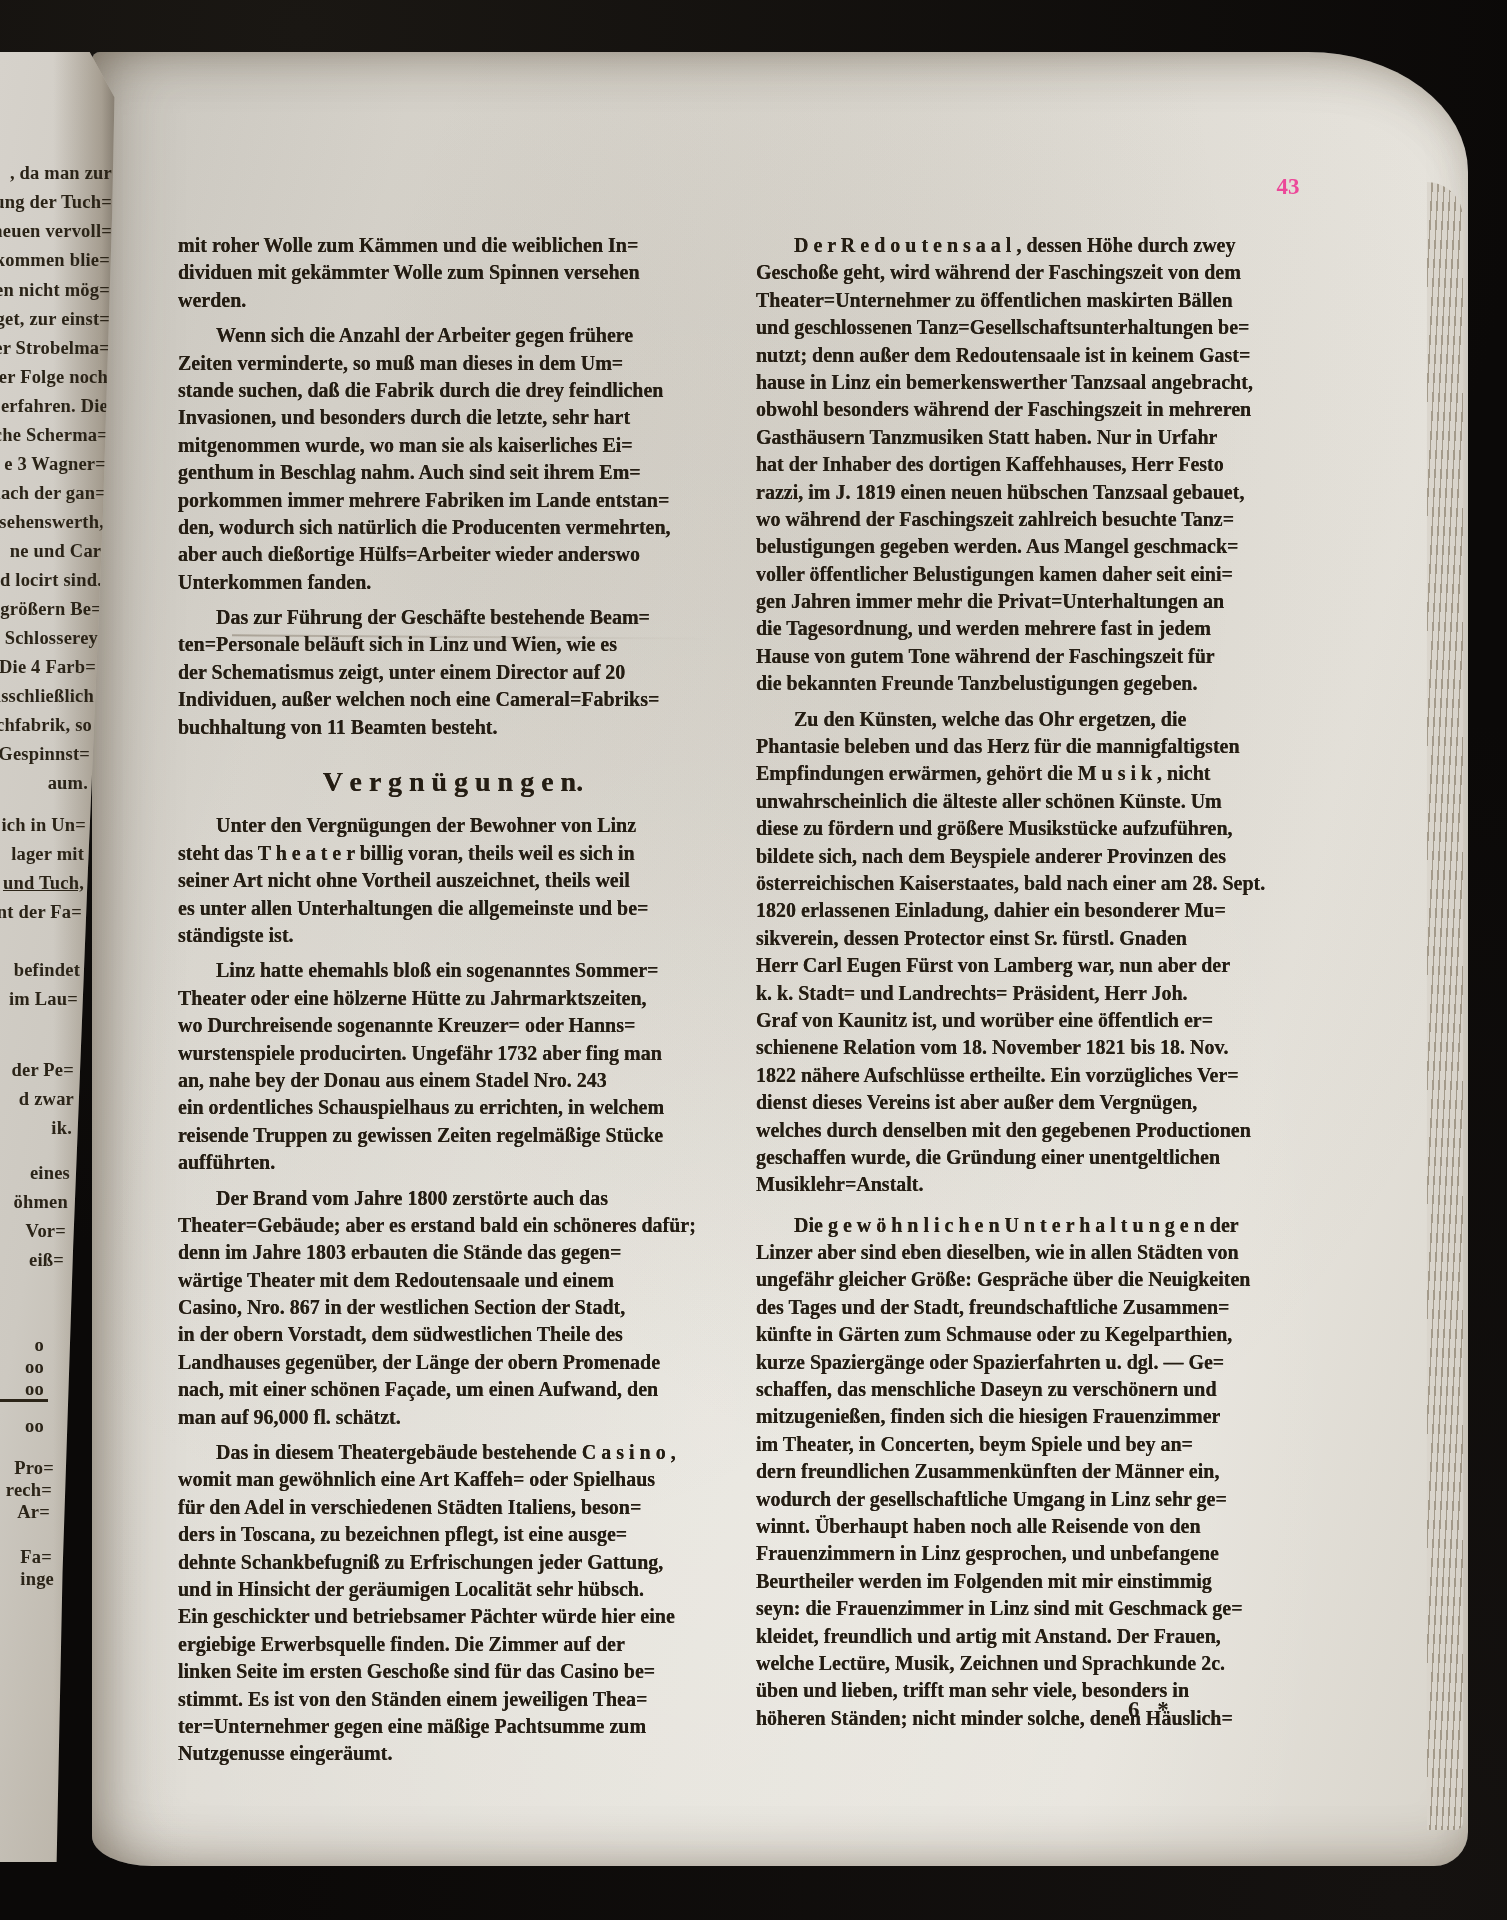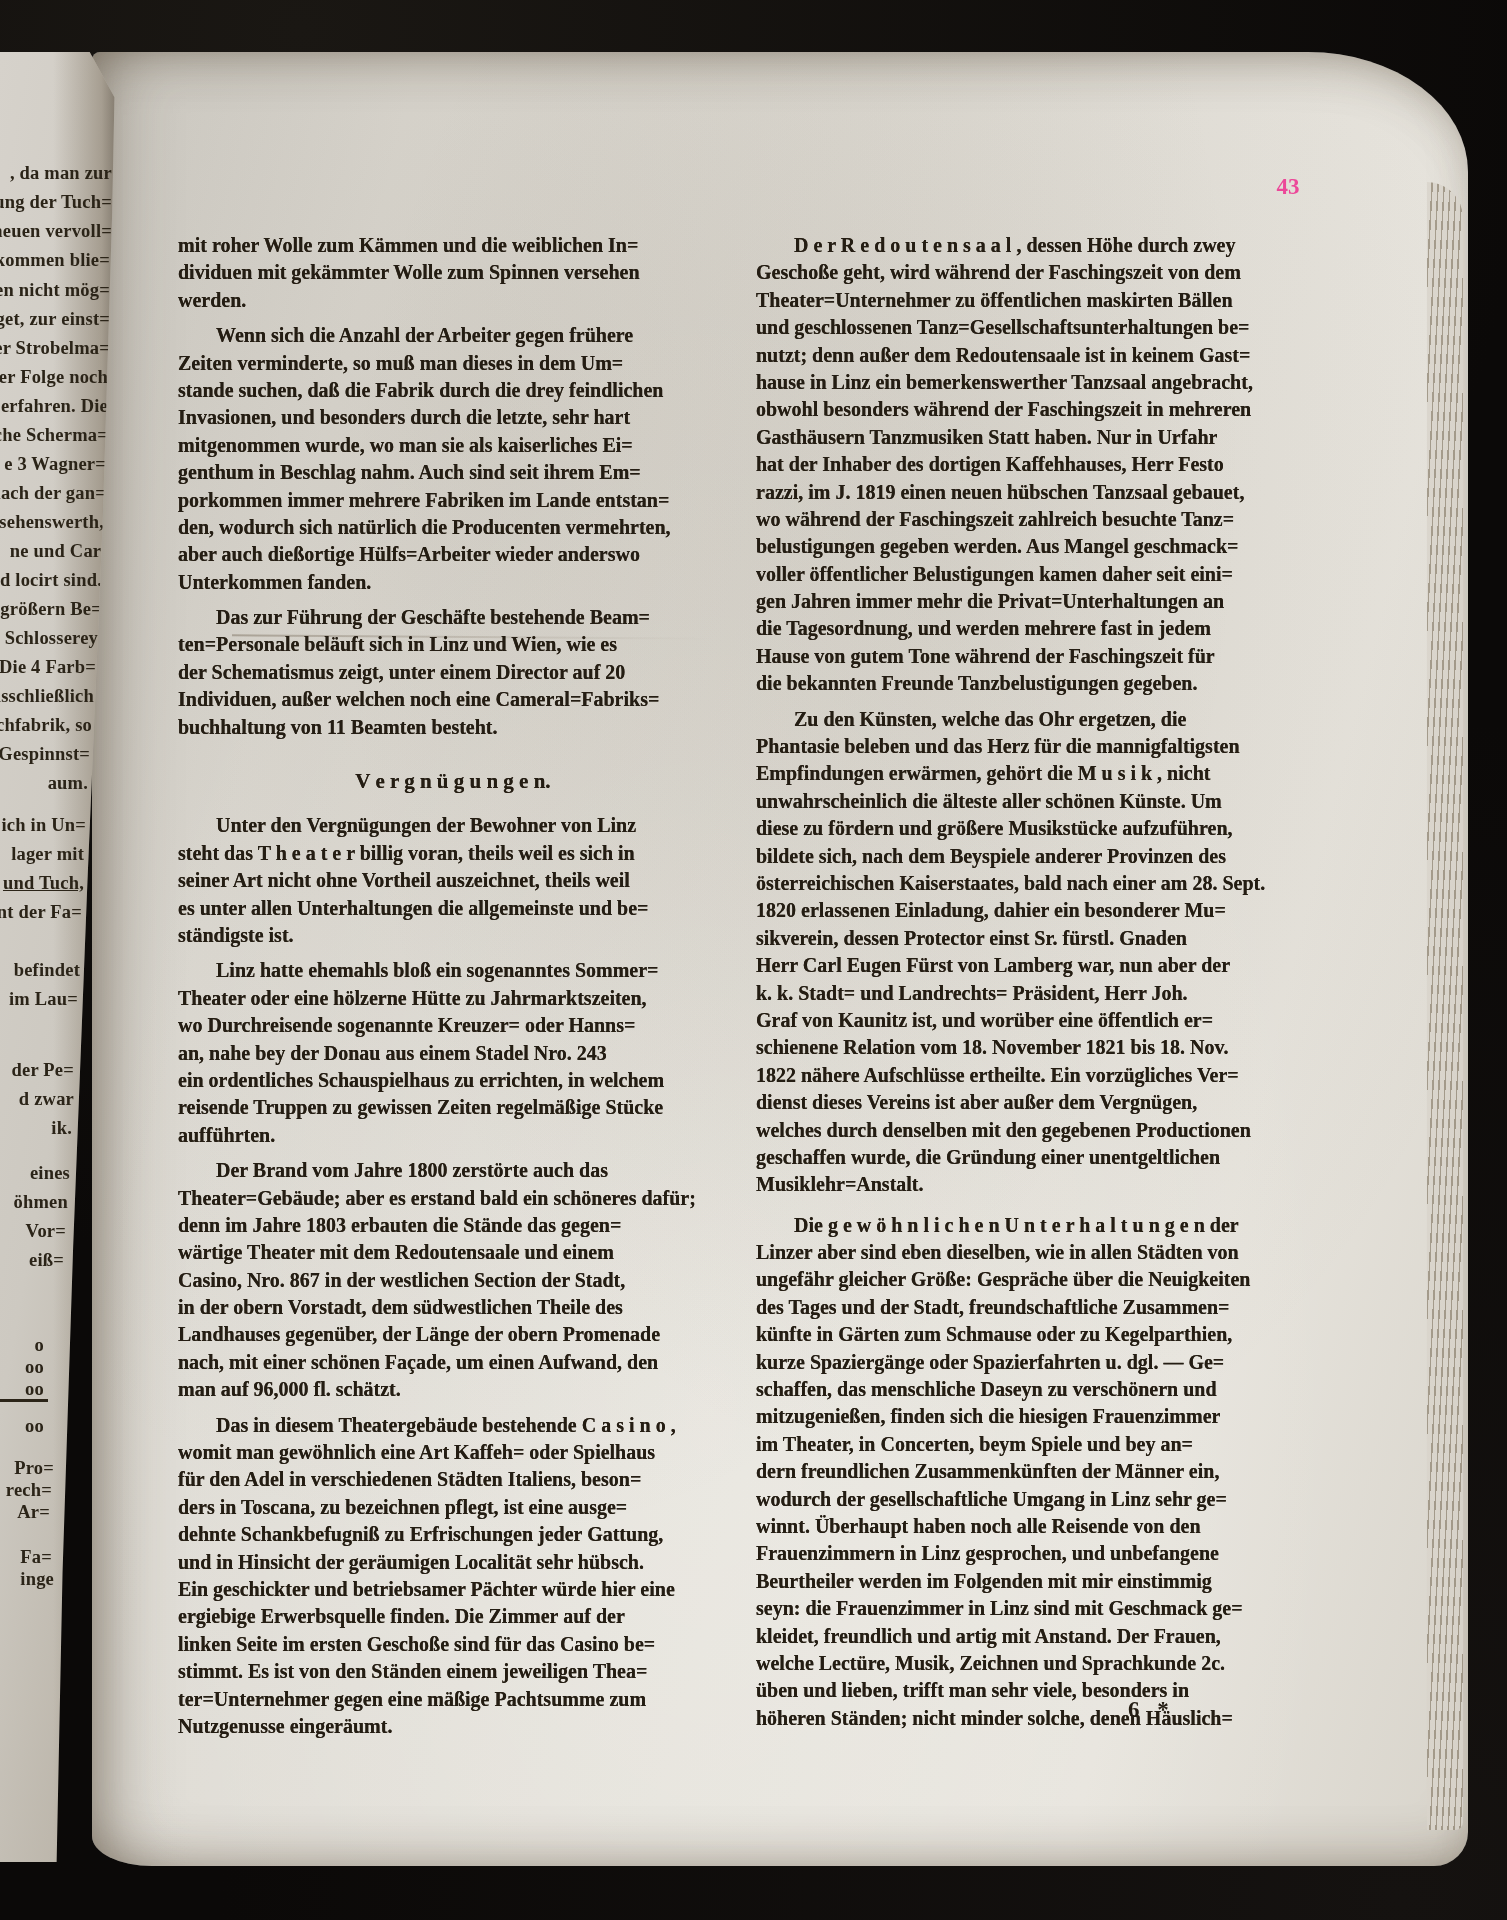--- a/index.html
+++ b/index.html
@@ -63,21 +63,21 @@
     color:#241d13;font-weight:bold;font-size:20px;
     text-shadow:0 0 .45px rgba(35,25,12,.85);
   }
   .col-left{left:170px;}
   .col-right{left:748px;}
   .tline{white-space:nowrap;height:27.4px;line-height:27.5px;}
   .para{margin:8px;}
   .para.indent .tline:first-child{padding-left:38px;}
   .para.gap{margin-top:13px;}
   .heading{
-    text-align:center;margin:27px 0 17px;font-size:21px;
+    text-align:center;margin:27px 0 17px;font-size:28px;
     height:27.4px;line-height:27.5px;
   }
 
   .page-number{
     position:absolute;left:1258px;top:174px;width:60px;text-align:center;
     font:600 23px "Liberation Serif","DejaVu Serif",serif;color:#ec4899;
   }
   .signature{
     position:absolute;left:1128px;top:1697px;
     font:bold 23px "Liberation Serif","DejaVu Serif",serif;color:#241d13;
@@ -174,20 +174,21 @@
         <div class="tline">Unter den Vergnügungen der Bewohner von Linz</div>
         <div class="tline">steht das T h e a t e r  billig voran, theils weil es sich in</div>
         <div class="tline">seiner Art nicht ohne Vortheil auszeichnet, theils weil</div>
         <div class="tline">es unter allen Unterhaltungen die allgemeinste und be=</div>
         <div class="tline">ständigste ist.</div>
       </div>
       <div class="para indent">
         <div class="tline">Linz hatte ehemahls bloß ein sogenanntes Sommer=</div>
         <div class="tline">Theater oder eine hölzerne Hütte zu Jahrmarktszeiten,</div>
         <div class="tline">wo Durchreisende sogenannte Kreuzer= oder Hanns=</div>
+        <div class="tline">wurstenspiele producirten. Ungefähr 1732 aber fing man</div>
         <div class="tline">an, nahe bey der Donau aus einem Stadel Nro. 243</div>
         <div class="tline">ein ordentliches Schauspielhaus zu errichten, in welchem</div>
         <div class="tline">reisende Truppen zu gewissen Zeiten regelmäßige Stücke</div>
         <div class="tline">aufführten.</div>
       </div>
       <div class="para indent">
         <div class="tline">Der Brand vom Jahre 1800 zerstörte auch das</div>
         <div class="tline">Theater=Gebäude; aber es erstand bald ein schöneres dafür;</div>
         <div class="tline">denn im Jahre 1803 erbauten die Stände das gegen=</div>
         <div class="tline">wärtige Theater mit dem Redoutensaale und einem</div>

